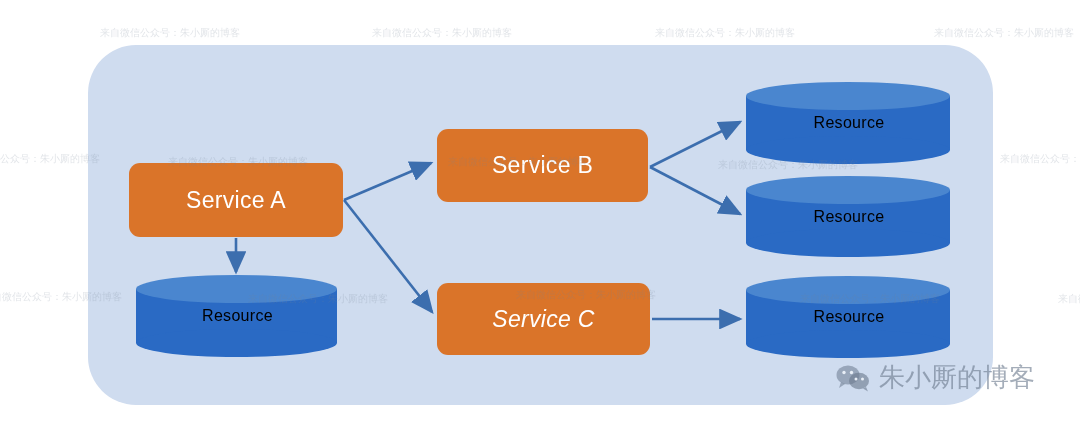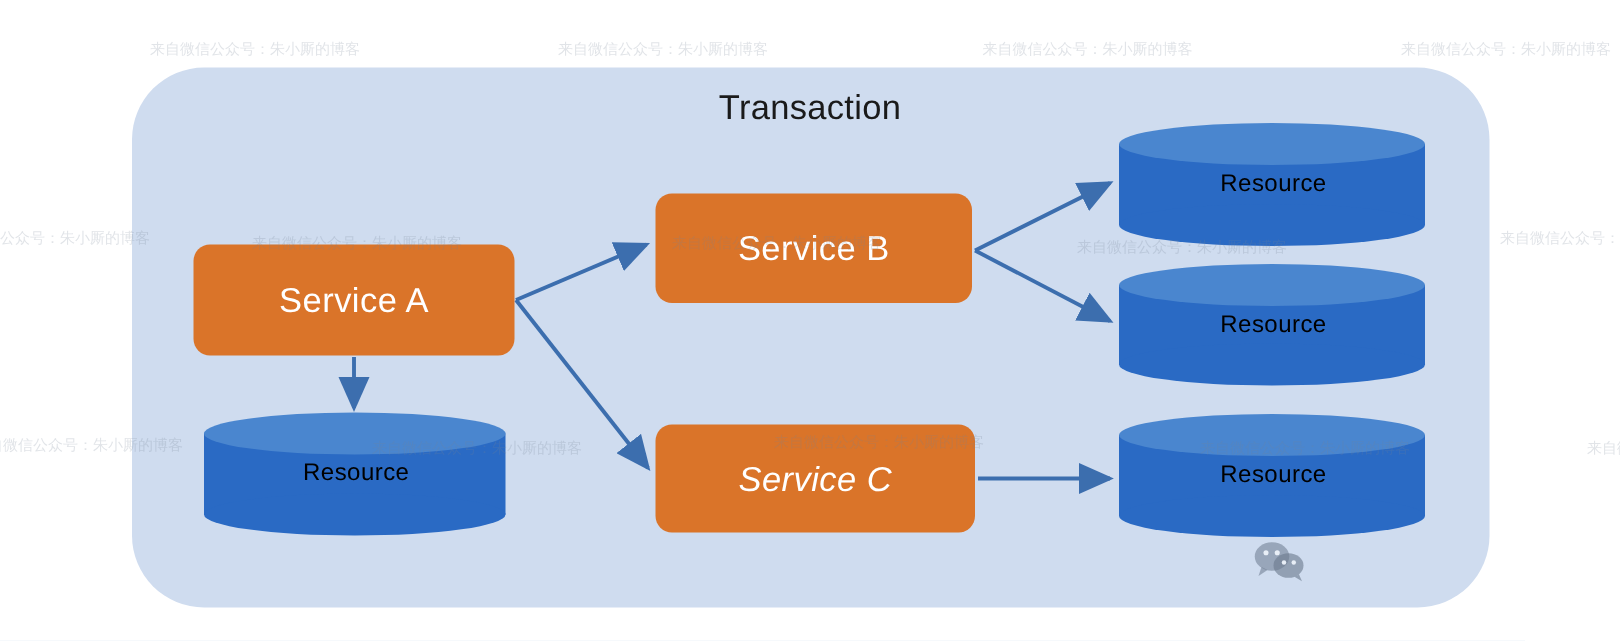--- a/index.html
+++ b/index.html
@@ -145,21 +145,20 @@
     white-space: nowrap;
   }
 </style>
 </head>
 <body>
 
 <div id="canvas">
 
   <div class="transaction-panel"></div>
 
-  <div class="panel-title">Transaction</div>
 
   <svg id="connectors" viewBox="0 0 1080 427" xmlns="http://www.w3.org/2000/svg">
     <defs>
       <marker id="arrowhead" markerWidth="9" markerHeight="8" refX="8" refY="4" orient="auto" markerUnits="strokeWidth">
         <path d="M0,0 L9,4 L0,8 z" fill="#3c6eae"></path>
       </marker>
     </defs>
 
     <line x1="236" y1="238" x2="236" y2="272" stroke="#3c6eae" stroke-width="2.6" marker-end="url(#arrowhead)"></line>
 
@@ -230,15 +229,16 @@
     <svg width="34" height="28" viewBox="0 0 34 28">
       <ellipse cx="12" cy="11" rx="11.5" ry="9.5" fill="rgba(108,122,142,0.55)"></ellipse>
       <path d="M5 18 L3 24 L9 20 Z" fill="rgba(108,122,142,0.55)"></path>
       <ellipse cx="23" cy="17" rx="10" ry="8.2" fill="rgba(108,122,142,0.62)"></ellipse>
       <path d="M30 23 L32 27.5 L27 24.5 Z" fill="rgba(108,122,142,0.62)"></path>
       <circle cx="8" cy="8.5" r="1.7" fill="#e8eef6"></circle>
       <circle cx="15.5" cy="8.5" r="1.7" fill="#e8eef6"></circle>
       <circle cx="20" cy="15" r="1.5" fill="#e8eef6"></circle>
       <circle cx="26.5" cy="15" r="1.5" fill="#e8eef6"></circle>
     </svg>
+    <span class="brand-name">朱小厮的博客</span>
   </div>
 
 </div>
 
 </body></html>

